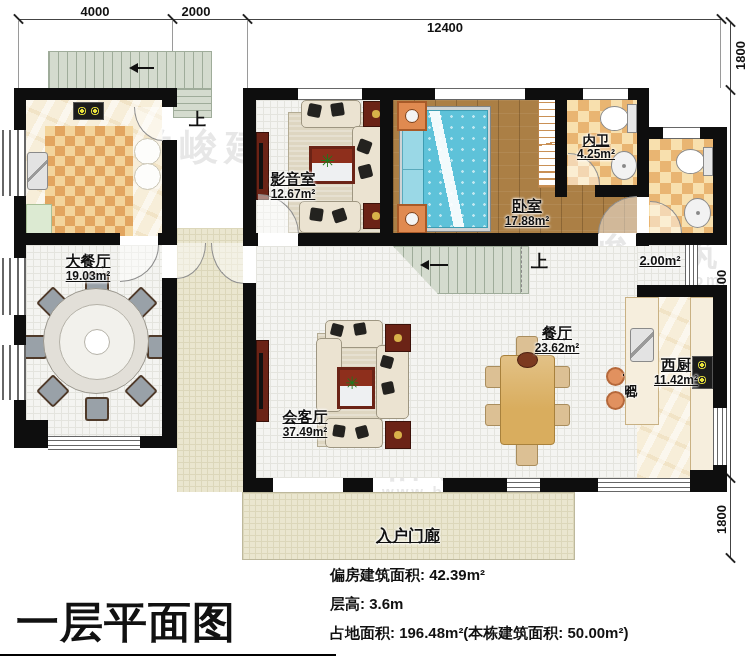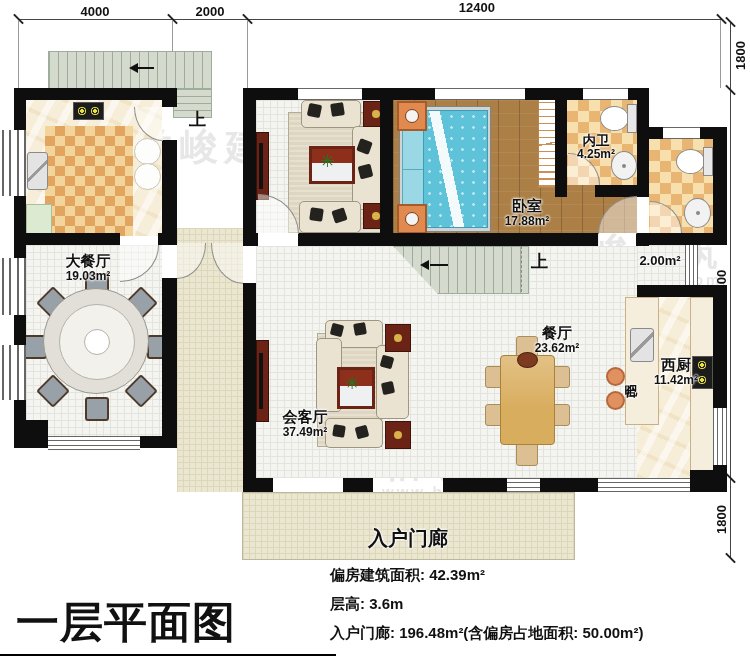--- a/index.html
+++ b/index.html
@@ -28,21 +28,21 @@
   .win-h{background:linear-gradient(to bottom,#666 0 9%,#fff 9% 30%,#666 30% 37%,#fff 37% 63%,#666 63% 70%,#fff 70% 91%,#666 91% 100%);}
   .win-v{background:linear-gradient(to right,#666 0 9%,#fff 9% 30%,#666 30% 37%,#fff 37% 63%,#666 63% 70%,#fff 70% 91%,#666 91% 100%);}
   
   .arc{position:absolute;border:1px solid #8d8d8d;background:rgba(255,255,255,.45);}
   .arc-br{border-radius:0 0 100% 0;border-top:none;border-left:none;}
   .arc-bl{border-radius:0 0 0 100%;border-top:none;border-right:none;}
   .arc-tr{border-radius:0 100% 0 0;border-bottom:none;border-left:none;}
   .arc-tl{border-radius:100% 0 0 0;border-bottom:none;border-right:none;}
   
   .rlabel{position:absolute;text-align:center;line-height:1.12;
-          text-shadow:0 0 3px #fff,0 0 3px #fff,0 0 2px #fff;}
+          text-shadow:0 0 3px #fff,0 0 3px #fff,0 0 2px #fff;text-decoration:underline;}
   .rname{font-weight:bold;font-size:15px;}
   .rname.sm{font-size:13.5px;}
   .rarea{font-weight:bold;font-size:12px;}
   .dimlabel{position:absolute;font-weight:bold;font-size:13px;text-align:center;}
   .dimlabel.vert{writing-mode:vertical-rl;transform:rotate(180deg);text-align:center;}
   .tick{position:absolute;width:13px;height:2px;background:#222;transform:rotate(45deg);}
   .guide{position:absolute;background:#9a9a9a;}
   .dimline{position:absolute;background:#444;}
   
   .sofa{position:absolute;background:#ebe3d1;border:1px solid #9e9681;border-radius:5px;}
@@ -125,22 +125,22 @@
   <div class="dimline" style="left:18px;top:19px;width:703px;height:1px;"></div>
   <div class="tick" style="left:12px;top:18px;"></div>
   <div class="tick" style="left:166px;top:18px;"></div>
   <div class="tick" style="left:241px;top:18px;"></div>
   <div class="tick" style="left:715px;top:18px;"></div>
   <div class="guide" style="left:18px;top:20px;width:1px;height:68px;"></div>
   <div class="guide" style="left:172px;top:20px;width:1px;height:31px;"></div>
   <div class="guide" style="left:247px;top:20px;width:1px;height:68px;"></div>
   <div class="guide" style="left:720px;top:20px;width:1px;height:68px;"></div>
   <div class="dimlabel" style="left:60px;top:4px;width:70px;">4000</div>
-  <div class="dimlabel" style="left:175px;top:4px;width:70px;">2000</div>
-  <div class="dimlabel" style="left:395px;top:0;width:100px;text-align:right;">12400</div>
+  <div class="dimlabel" style="left:161px;top:4px;width:70px;">2000</div>
+  <div class="dimlabel" style="left:395px;top:20px;width:100px;">12400</div>
 
   <div class="dimline" style="left:730px;top:22px;width:1px;height:536px;"></div>
   <div class="tick" style="left:724px;top:21px;"></div>
   <div class="tick" style="left:724px;top:89px;"></div>
   <div class="tick" style="left:724px;top:477px;"></div>
   <div class="tick" style="left:724px;top:557px;"></div>
   <div class="dimlabel vert" style="left:733px;top:26px;height:60px;">1800</div>
   <div class="dimlabel vert" style="left:714px;top:243px;height:90px;">10300</div>
   <div class="dimlabel vert" style="left:714px;top:490px;height:60px;">1800</div>
 
@@ -322,20 +322,24 @@
   <div class="wall" style="left:540px;top:478px;width:58px;height:14px;"></div>
   <div class="abs win-h" style="left:598px;top:478px;width:92px;height:14px;"></div>
   <div class="wall" style="left:690px;top:470px;width:37px;height:22px;"></div>
 
   <div class="abs beige" style="left:242px;top:492px;width:331px;height:66px;border:1px solid #bdb89c;"></div>
 
   <div class="rlabel" style="left:33px;top:253px;width:110px;">
     <div class="rname">大餐厅</div>
     <div class="rarea">19.03m²</div>
   </div>
+  <div class="rlabel" style="left:238px;top:171px;width:110px;">
+    <div class="rname">影音室</div>
+    <div class="rarea">12.67m²</div>
+  </div>
   <div class="rlabel" style="left:472px;top:198px;width:110px;text-align:center;">
     <div class="rname">卧室</div>
     <div class="rarea">17.88m²</div>
   </div>
   <div class="rlabel" style="left:546px;top:133px;width:100px;">
     <div class="rname sm">内卫</div>
     <div class="rarea">4.25m²</div>
   </div>
   <div class="rlabel" style="left:502px;top:325px;width:110px;">
     <div class="rname">餐厅</div>
@@ -349,30 +353,30 @@
     <div class="rname">西厨</div>
     <div class="rarea">11.42m²</div>
   </div>
   <div class="rlabel" style="left:620px;top:254px;width:80px;">
     <div class="rarea" style="font-size:13px;">2.00m²</div>
   </div>
   <div class="rlabel" style="left:624px;top:374px;writing-mode:vertical-rl;">
     <div class="rname sm" style="font-size:12.5px;letter-spacing:1px;">吧台</div>
   </div>
   <div class="rlabel" style="left:338px;top:527px;width:140px;">
-    <div class="rname" style="font-size:20px;">入户门廊</div>
+    <div class="rname" style="font-size:16px;">入户门廊</div>
   </div>
 
   <div id="title-block">
     <span id="title-cn">一层平面图</span>
   </div>
   <div id="title-underline"></div>
   <div class="stats-line" style="top:566px;">
     <span>偏房建筑面积: 42.39m²</span>
   </div>
   <div class="stats-line" style="top:595px;">
     <span>层高: 3.6m</span>
   </div>
   <div class="stats-line" style="top:624px;">
-    <span>入户门廊: 196.48m²(含偏房占地面积: 50.00m²)</span>
+    <span>占地面积: 196.48m²(本栋建筑面积: 50.00m²)</span>
   </div>
 
 </div>
 
 </body></html>

